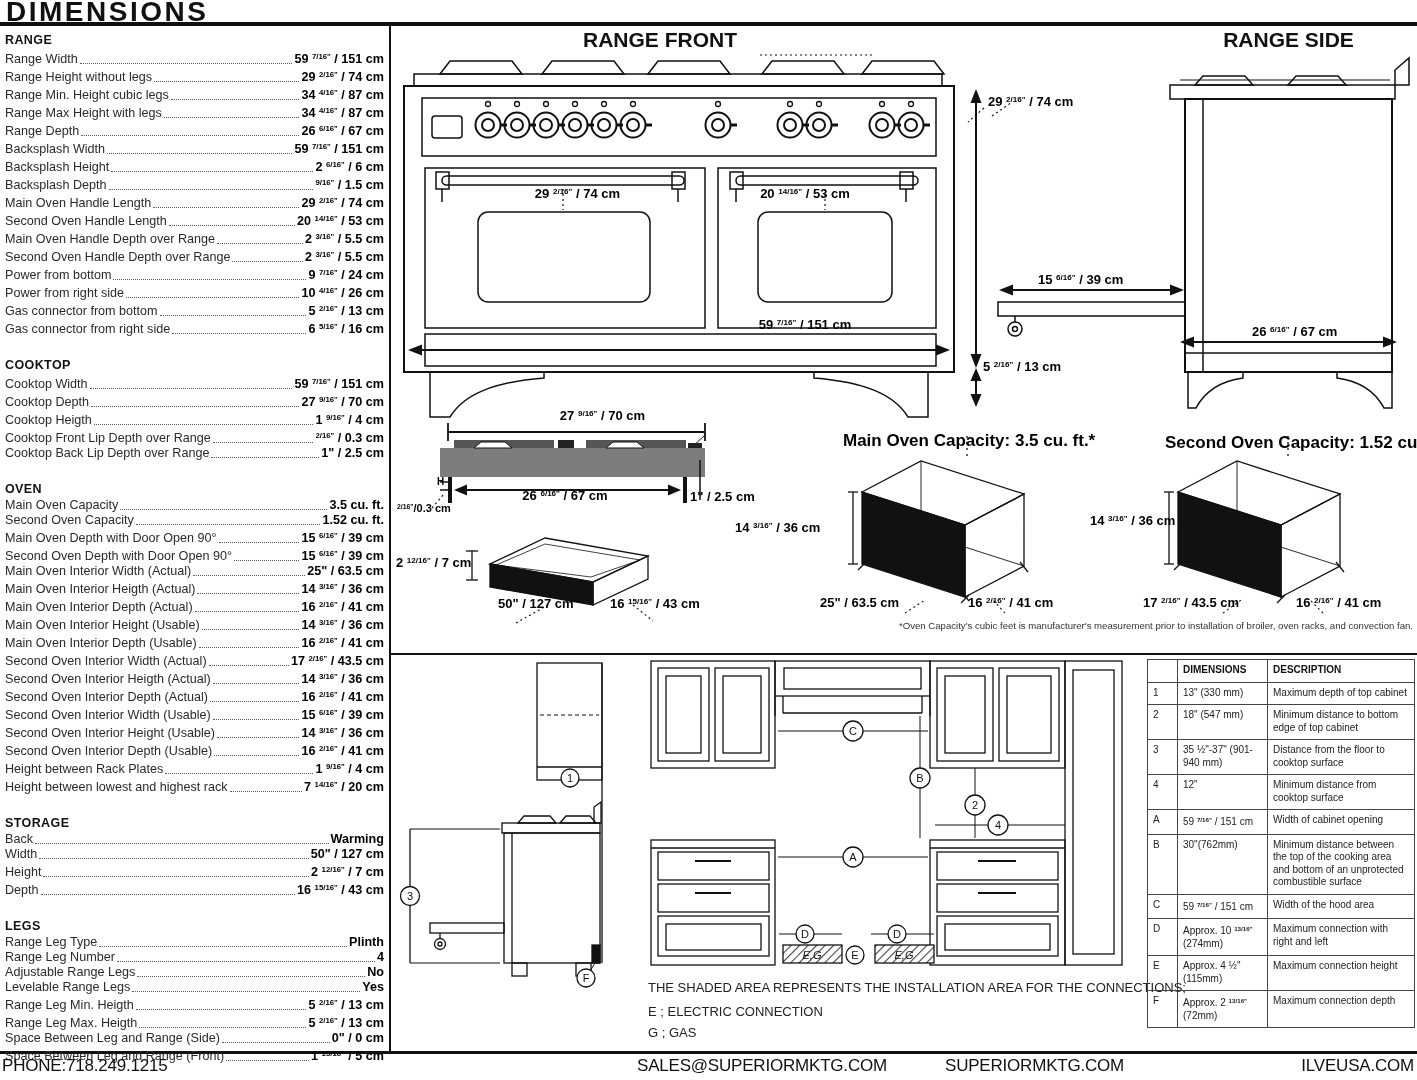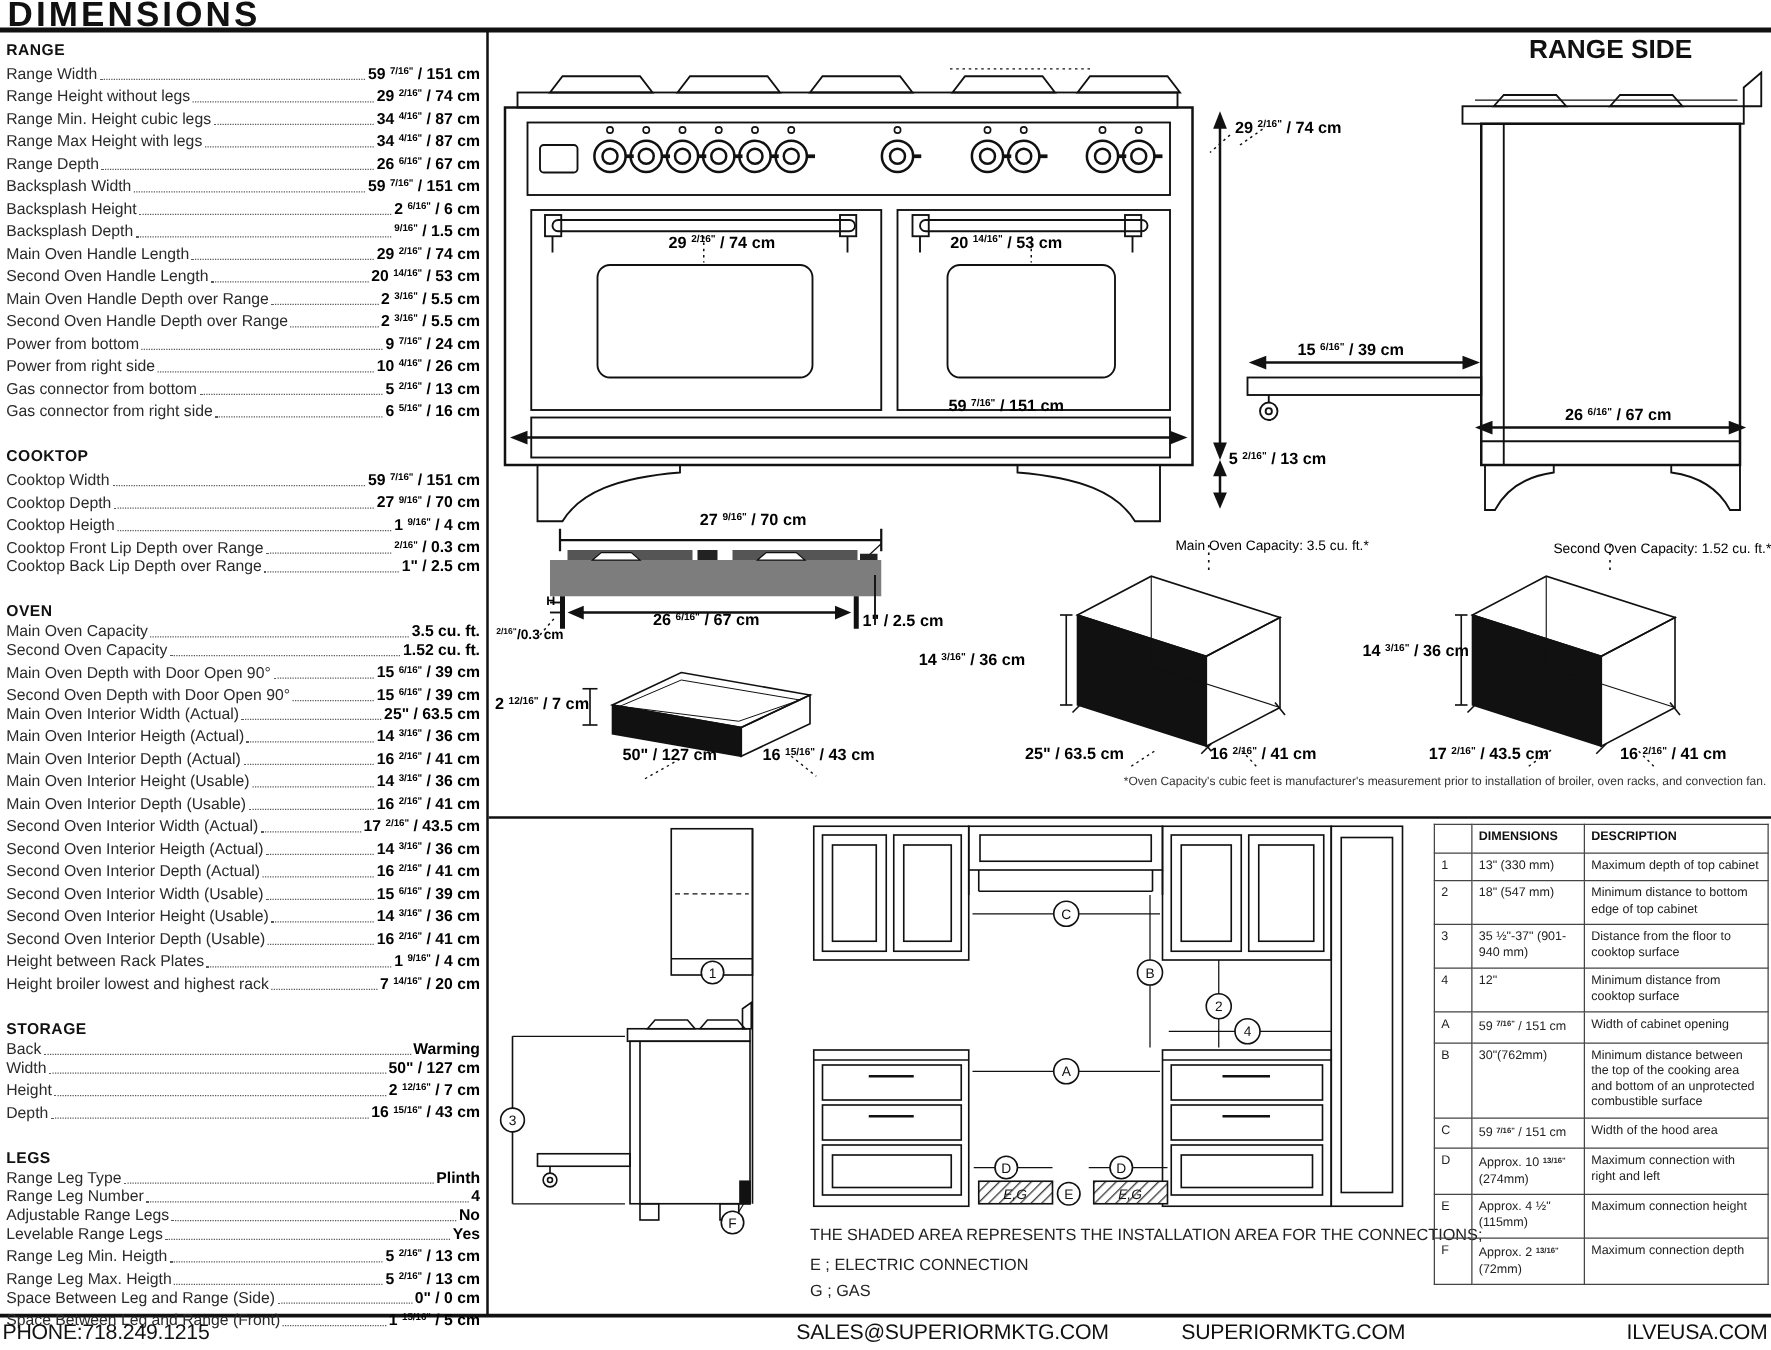--- a/index.html
+++ b/index.html
@@ -15,21 +15,21 @@
   .sec-title{font-weight:800;font-size:12.5px;letter-spacing:.4px;color:#111;margin-bottom:2px;}
   .row{display:flex;align-items:flex-end;font-size:12.6px;line-height:15.1px;color:#2a2a2a;}
   .lbl{white-space:nowrap;}
   .leader{flex:1;border-bottom:1.6px dotted #5a5a5a;margin:0 2px 3px 2px;min-width:6px;}
   .val{white-space:nowrap;font-weight:800;color:#000;}
   .fr{font-size:.62em;vertical-align:.5em;font-weight:800;letter-spacing:0;}
   
   .dim{position:absolute;font-weight:800;font-size:13px;white-space:nowrap;color:#000;}
   .ctr{text-align:center;}
   .sm{font-size:11px;}
-  .cap-title{position:absolute;font-weight:400;font-size:11px;text-align:right;white-space:nowrap;color:#000;}
+  .cap-title{position:absolute;font-weight:700;font-size:17px;text-align:left;white-space:nowrap;color:#000;}
   #notes{position:absolute;left:830px;top:620px;width:583px;text-align:right;
          font-size:9.6px;line-height:12.5px;color:#333;}
   .inst-txt{position:absolute;font-size:13px;color:#222;white-space:nowrap;}
   
   #tablewrap{position:absolute;left:1147px;top:659px;width:268px;}
   #tablewrap table{border-collapse:collapse;width:100%;font-size:10px;line-height:12.5px;
                    border:1.5px solid #222;}
   #tablewrap th,#tablewrap td{border:1px solid #444;padding:4px 4px 5px 5px;text-align:left;vertical-align:top;color:#222;}
   #tablewrap thead th{font-weight:800;color:#111;}
   #tablewrap td:first-child{width:20px;}
@@ -236,21 +236,21 @@
           <span class="lbl">Second Oven Interior Depth (Usable)</span>
           <span class="leader"></span>
           <span class="val">16 <span class="fr">2/16"</span> / 41 cm</span>
         </div>
         <div class="row">
           <span class="lbl">Height between Rack Plates</span>
           <span class="leader"></span>
           <span class="val">1 <span class="fr">9/16"</span> / 4 cm</span>
         </div>
         <div class="row">
-          <span class="lbl">Height broiler lowest and highest rack</span>
+          <span class="lbl">Height between lowest and highest rack</span>
           <span class="leader"></span>
           <span class="val">7 <span class="fr">14/16"</span> / 20 cm</span>
         </div>
       </div>
       <div class="sec">
         <div class="sec-title">STORAGE</div>
         <div class="row">
           <span class="lbl">Back</span>
           <span class="leader"></span>
           <span class="val">Warming</span>
@@ -309,20 +309,21 @@
           <span class="val">0" / 0 cm</span>
         </div>
         <div class="row">
           <span class="lbl">Space Between Leg and Range (Front)</span>
           <span class="leader"></span>
           <span class="val">1 <span class="fr">15/16"</span> / 5 cm</span>
         </div>
       </div>
     </div>
 
+  <div class="drawing-title" style="left:430px;top:28px;width:460px;">RANGE FRONT</div>
   <div class="drawing-title" style="left:1160px;top:28px;width:257px;">RANGE SIDE</div>
 
   <svg class="abs" style="left:400px;top:28px;" width="585" height="392" viewBox="0 0 585 392">
     <g fill="none" stroke="#111" stroke-width="1.5">
       <path d="M40,46 l10,-13 h62 l10,13 z"></path>
       <path d="M142,46 l10,-13 h62 l10,13 z"></path>
       <path d="M248,46 l10,-13 h62 l10,13 z"></path>
       <path d="M362,46 l10,-13 h62 l10,13 z"></path>
       <path d="M462,46 l10,-13 h62 l10,13 z"></path>
       <line x1="360" y1="27" x2="472" y2="27" stroke-width="1" stroke-dasharray="2,3"></line>

